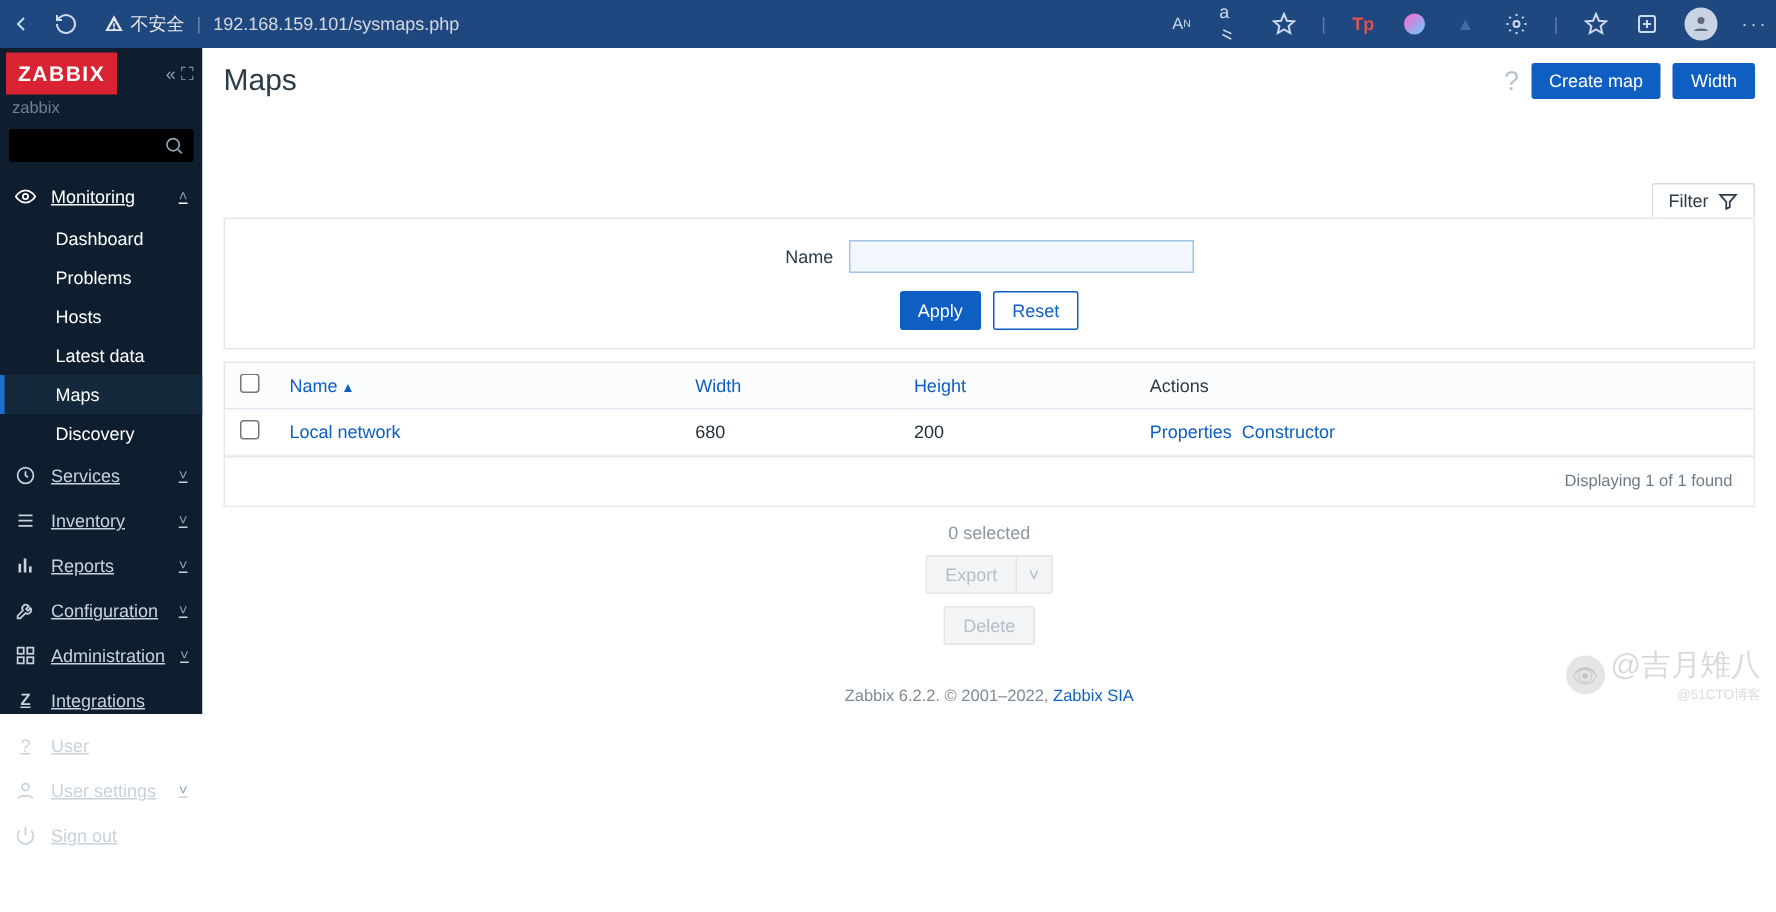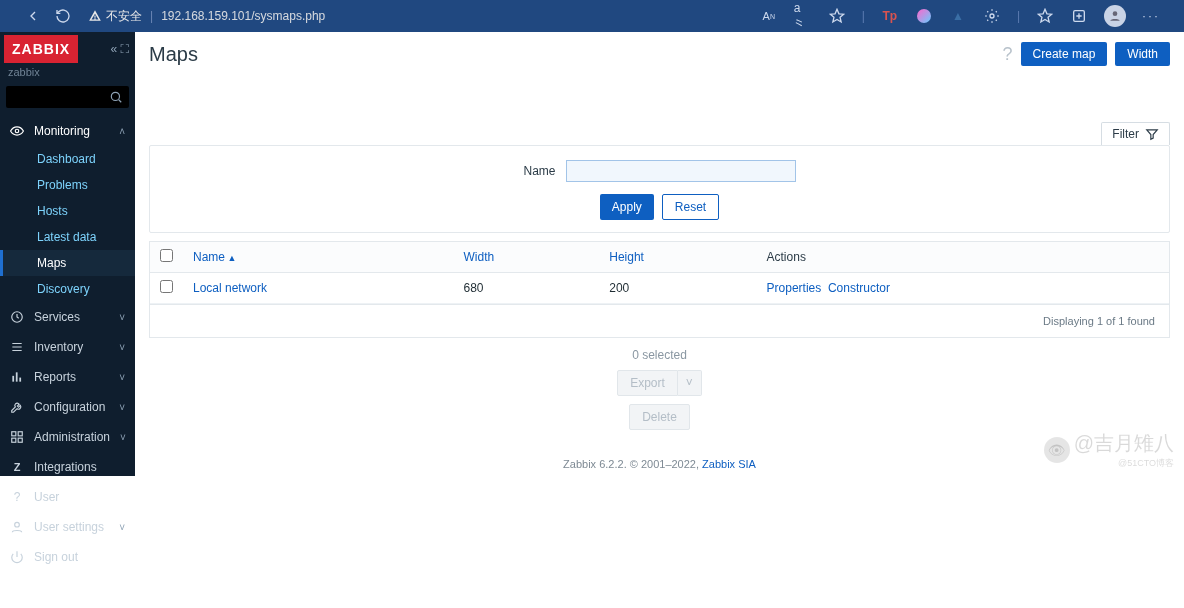--- a/index.html
+++ b/index.html
@@ -1,19 +1,19 @@
 <!DOCTYPE html>
 <html><head>
 <meta charset="utf-8">
 <style>
   * { box-sizing: border-box; margin: 0; padding: 0; font-family: Arial, Helvetica, sans-serif; }
   body { width: 1184px; height: 608px; overflow: hidden; background: #fff; font-size: 12px; color: #1f2c33; }
 
   
-  .browser-bar { height: 32px; background: #204880; display: flex; align-items: center; padding: 0 24px; color: #cdd9ed; gap: 10px; }
+  .browser-bar { height: 32px; background: #204880; display: flex; align-items: center; padding: 0 5px; color: #cdd9ed; gap: 10px; }
   .bb-left { display: flex; align-items: center; gap: 12px; }
   .bb-icon { width: 18px; height: 18px; display: flex; align-items: center; justify-content: center; color: #cdd9ed; }
   .bb-icon svg { width: 16px; height: 16px; }
   .addr { display: flex; align-items: center; gap: 8px; flex: 1; height: 24px; padding: 0 6px; font-size: 12px; }
   .addr .sec { color: #e8e8e8; display: flex; align-items: center; gap: 4px; }
   .addr .sep { color: #6b86b5; }
   .addr .url { color: #e8e8e8; opacity: .9; }
   .bb-right { display: flex; align-items: center; gap: 16px; }
   .avatar { width: 22px; height: 22px; border-radius: 50%; background: #c9d3e6; display:flex;align-items:center;justify-content:center;color:#556;}
 
@@ -24,26 +24,26 @@
   .sidebar { width: 135px; background: #0f1e2e; color: #c7d2dc; display: flex; flex-direction: column; font-size: 12px; }
   .sb-top { height: 34px; display:flex; align-items:center; }
   .logo { background: #d92332; color:#fff; font-weight: bold; letter-spacing: 1px; font-size: 14px; padding: 6px 8px; margin: 4px; }
   .sb-collapse { margin-left:auto; margin-right:6px; color:#8ea2b5; display:flex; gap:4px;}
   .sb-tenant { color:#6f8294; font-size:11px; padding: 0 8px 6px; }
   .sb-search { position:relative; margin: 2px 6px 8px; }
   .sb-search input { width:100%; height:22px; background:#000; border:none; border-radius:2px; color:#fff; padding: 0 24px 0 6px; }
   .sb-search .sicon { position:absolute; right:6px; top:4px; color:#8ea2b5; }
 
   .nav-group { }
-  .nav-head { display:flex; align-items:center; gap:10px; padding: 8px 10px; color:#fff; cursor:pointer; }
+  .nav-head { display:flex; align-items:center; gap:10px; padding: 8px 10px; color:#fff; cursor:pointer;text-decoration:underline; }
   .nav-head.minor { color:#c7d2dc; }
   .nav-head .gicon { width:14px; display:flex; justify-content:center; }
   .nav-head .chev { margin-left:auto; color:#8ea2b5; font-size:10px;}
   .nav-sub { }
-  .nav-item { padding: 6px 10px 6px 34px; color:#7dd3fc; border-left:3px solid transparent; cursor:pointer; }
+  .nav-item { padding: 6px 10px 6px 34px; color:#ffffff; border-left:3px solid transparent; cursor:pointer; }
   .nav-item.active { background:#15293c; border-left-color:#1f6fd0; color:#fff; }
   .nav-spacer { flex:1; }
   .nav-footer .nav-head { color:#c7d2dc; }
 
   
   .main { flex:1; background:#fff; position:relative; display:flex; flex-direction:column; }
   .page-head { display:flex; align-items:center; padding: 10px 14px 8px; gap:8px; }
   .page-title { font-size: 20px; color:#2b3b47; font-weight:400; }
   .head-right { margin-left:auto; display:flex; align-items:center; gap:8px; }
   .help-ico { color:#b8c2cb; font-size:18px; }

